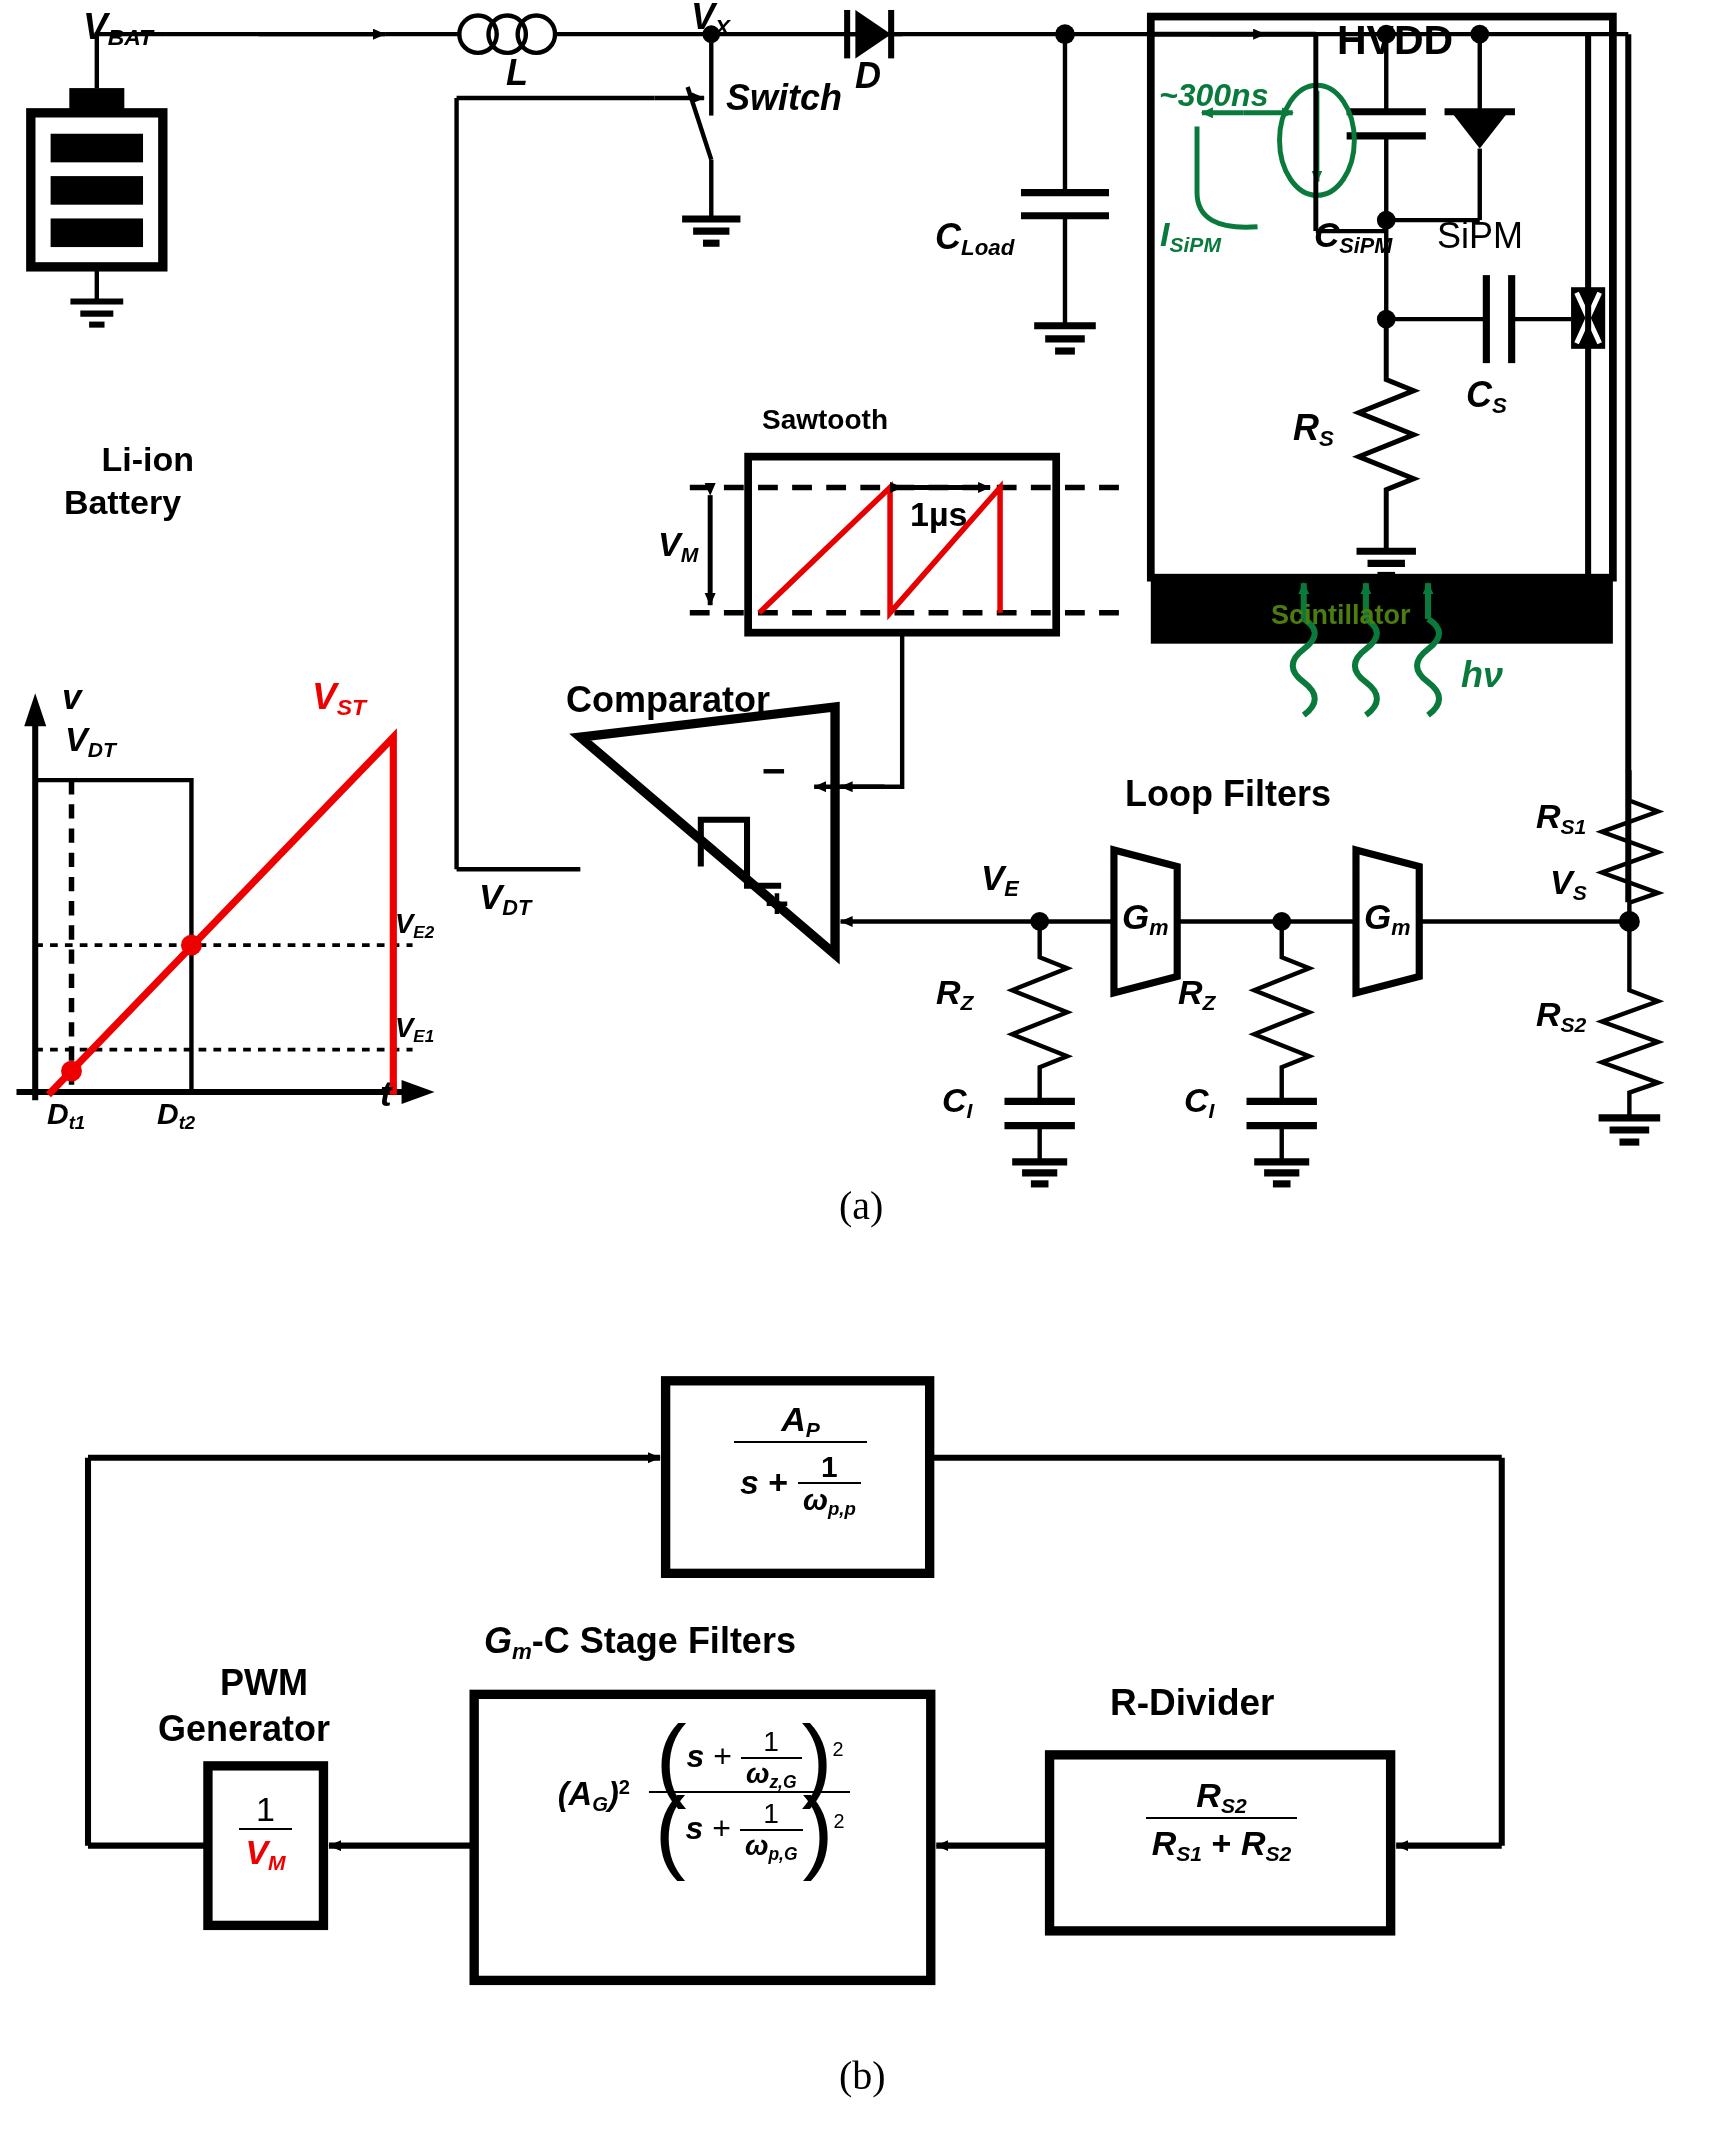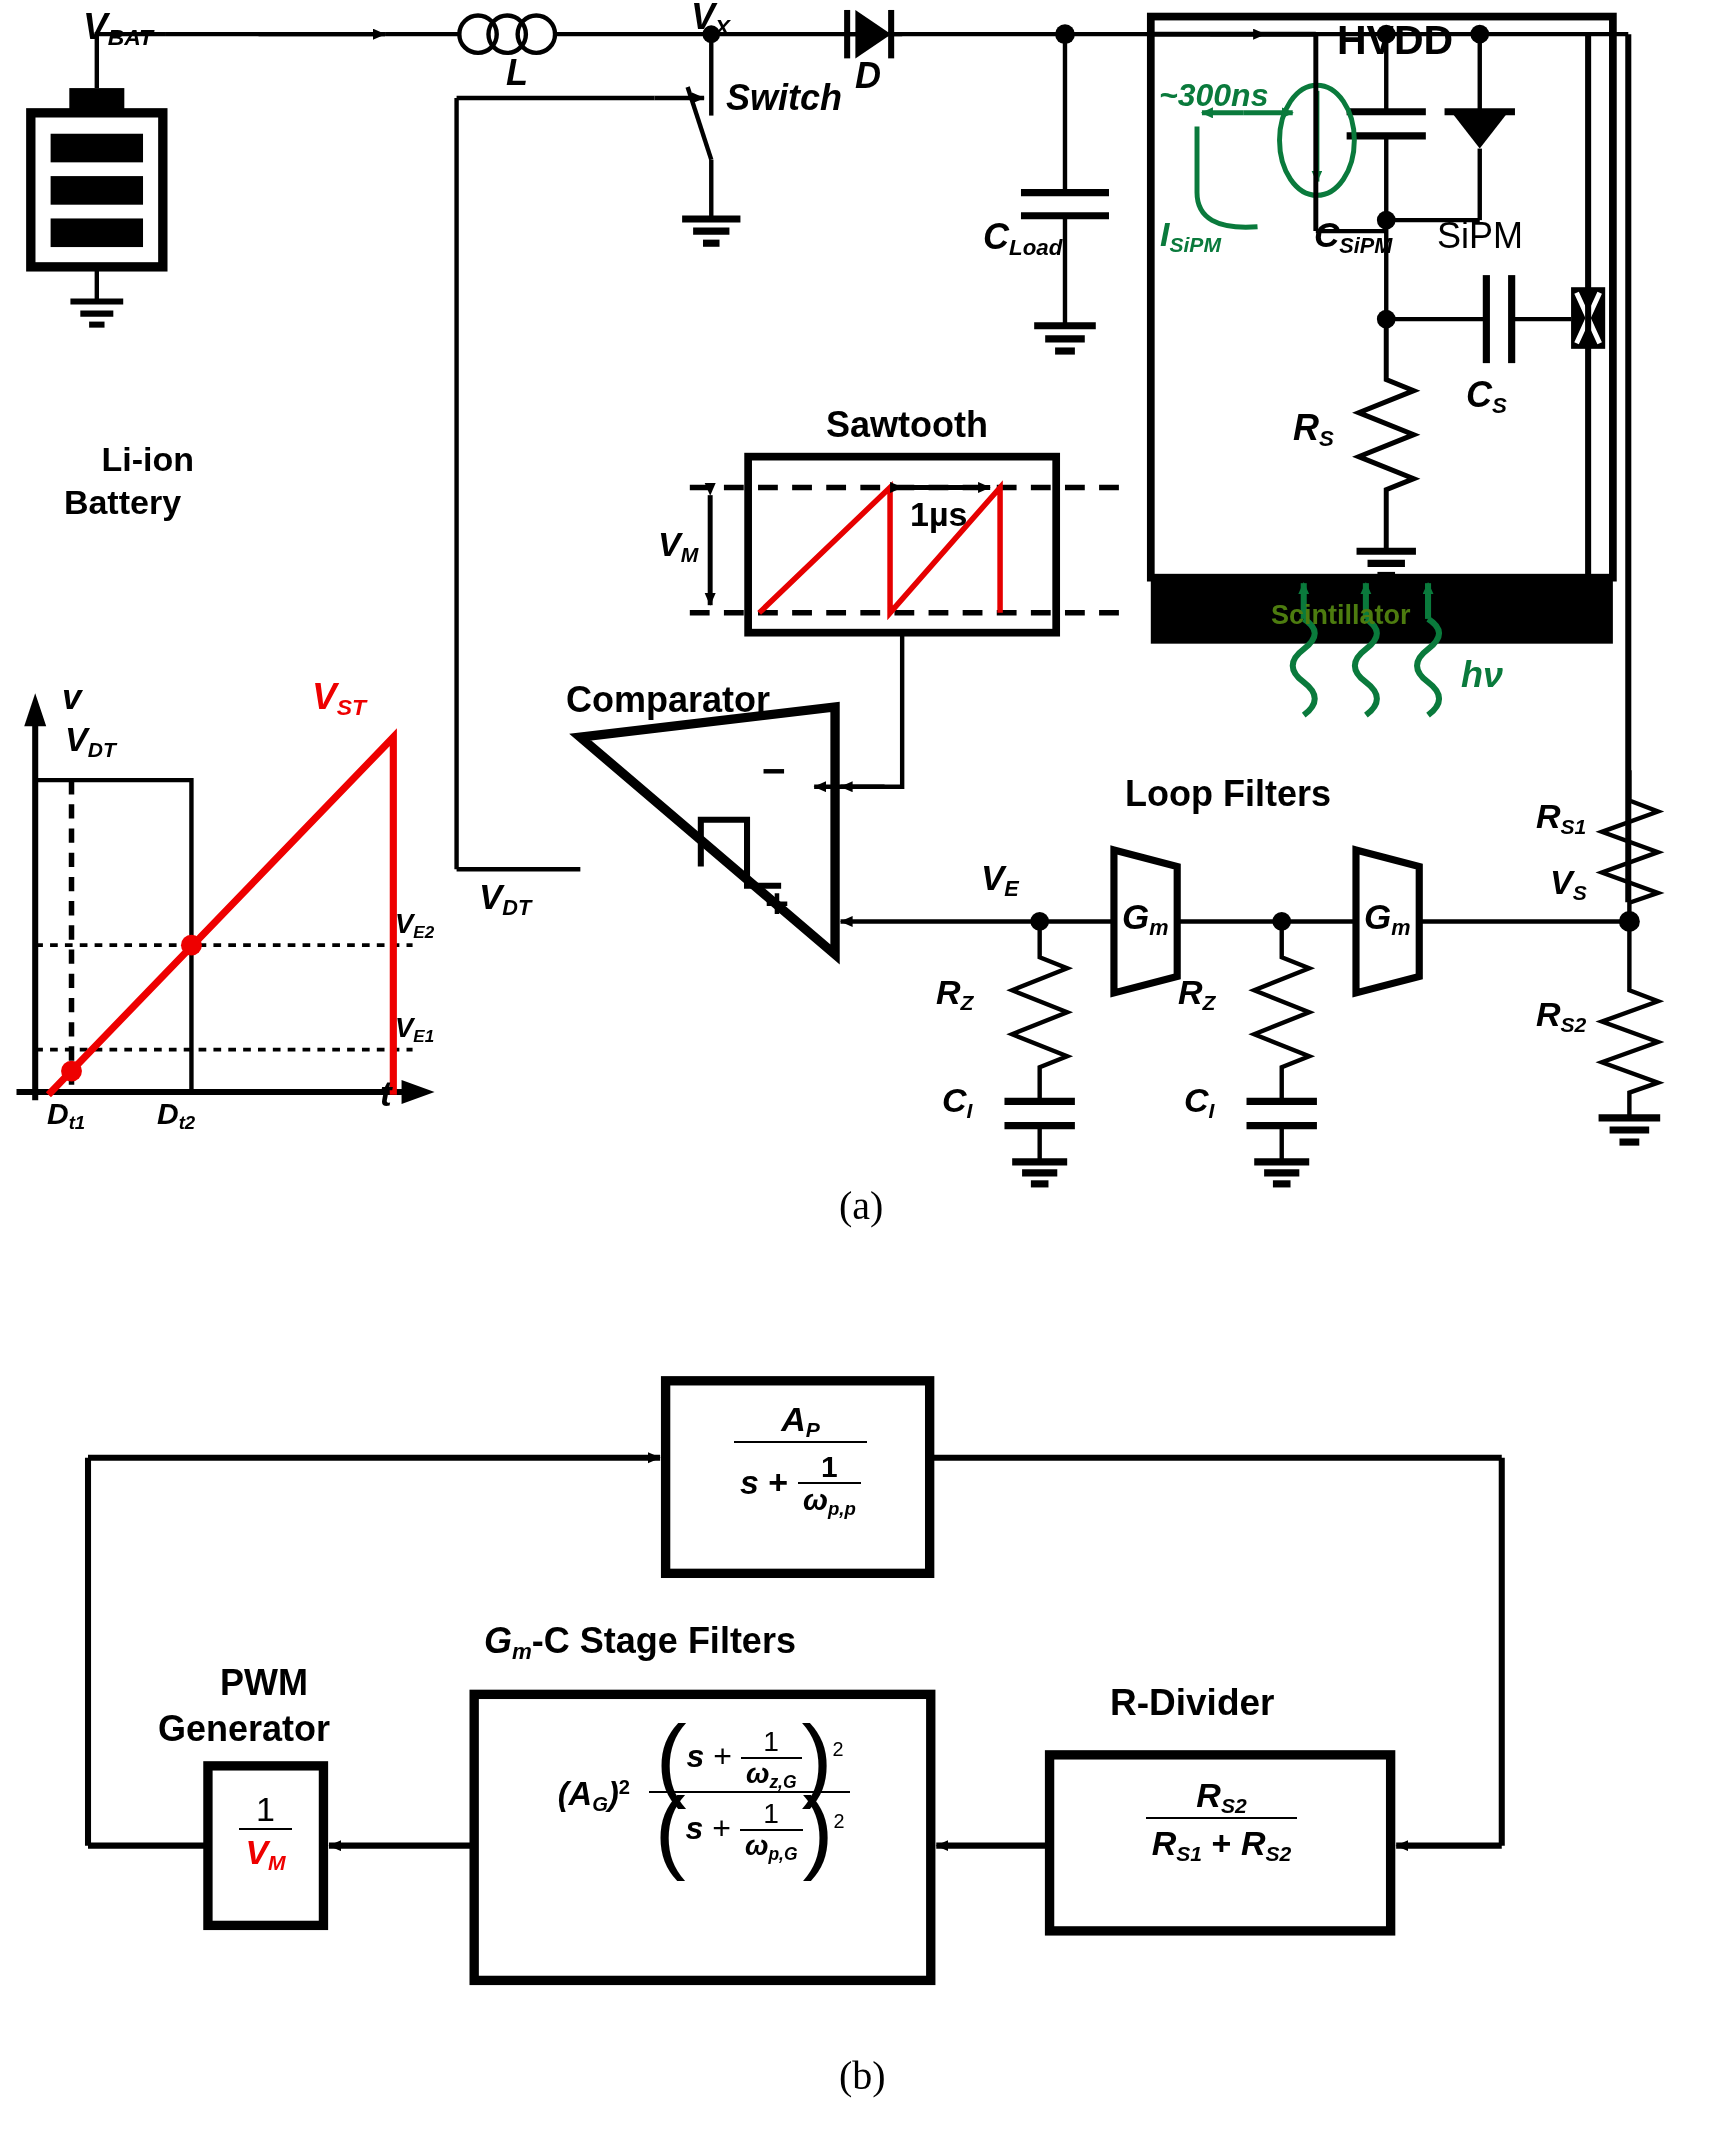--- a/index.html
+++ b/index.html
@@ -282,23 +282,23 @@
 <div class="lbl bold" style="left:40px;top:483px;font-size:34px;text-align:center;width:165px;">Battery</div>
 
 <div class="lbl ital" style="left:506px;top:52px;font-size:36px;">L</div>
 
 <div class="lbl ital" style="left:691px;top:-4.4px;font-size:36px;"><span>V</span><sub>X</sub></div>
 
 <div class="lbl ital" style="left:855px;top:55px;font-size:36px;">D</div>
 
 <div class="lbl ital" style="left:726px;top:77px;font-size:36px;">Switch</div>
 
-<div class="lbl ital" style="left:935px;top:216px;font-size:36px;margin-left:48px;"><span>C</span><sub>Load</sub></div>
-
-<div class="lbl bold" style="left:826px;top:404px;font-size:36px;">Sawtooth</div>
+<div class="lbl ital" style="left:935px;top:216px;font-size:36px;"><span>C</span><sub>Load</sub></div>
+
+<div class="lbl bold" style="left:762px;top:404px;font-size:28px;">Sawtooth</div>
 
 <div class="lbl ital" style="left:658px;top:525px;font-size:34px;"><span>V</span><sub>M</sub></div>
 
 <div class="lbl bold" style="left:910px;top:495px;font-size:34px;">1µs</div>
 
 <div class="lbl bold" style="left:1337px;top:16.5px;font-size:41px;">HVDD</div>
 
 <div class="lbl ital grn bold" style="left:1159px;top:77px;font-size:32px;font-style:italic;">~300ns</div>
 
 <div class="lbl ital grn bold" style="left:1160px;top:215px;font-size:34px;"><span>I</span><sub>SiPM</sub></div>

